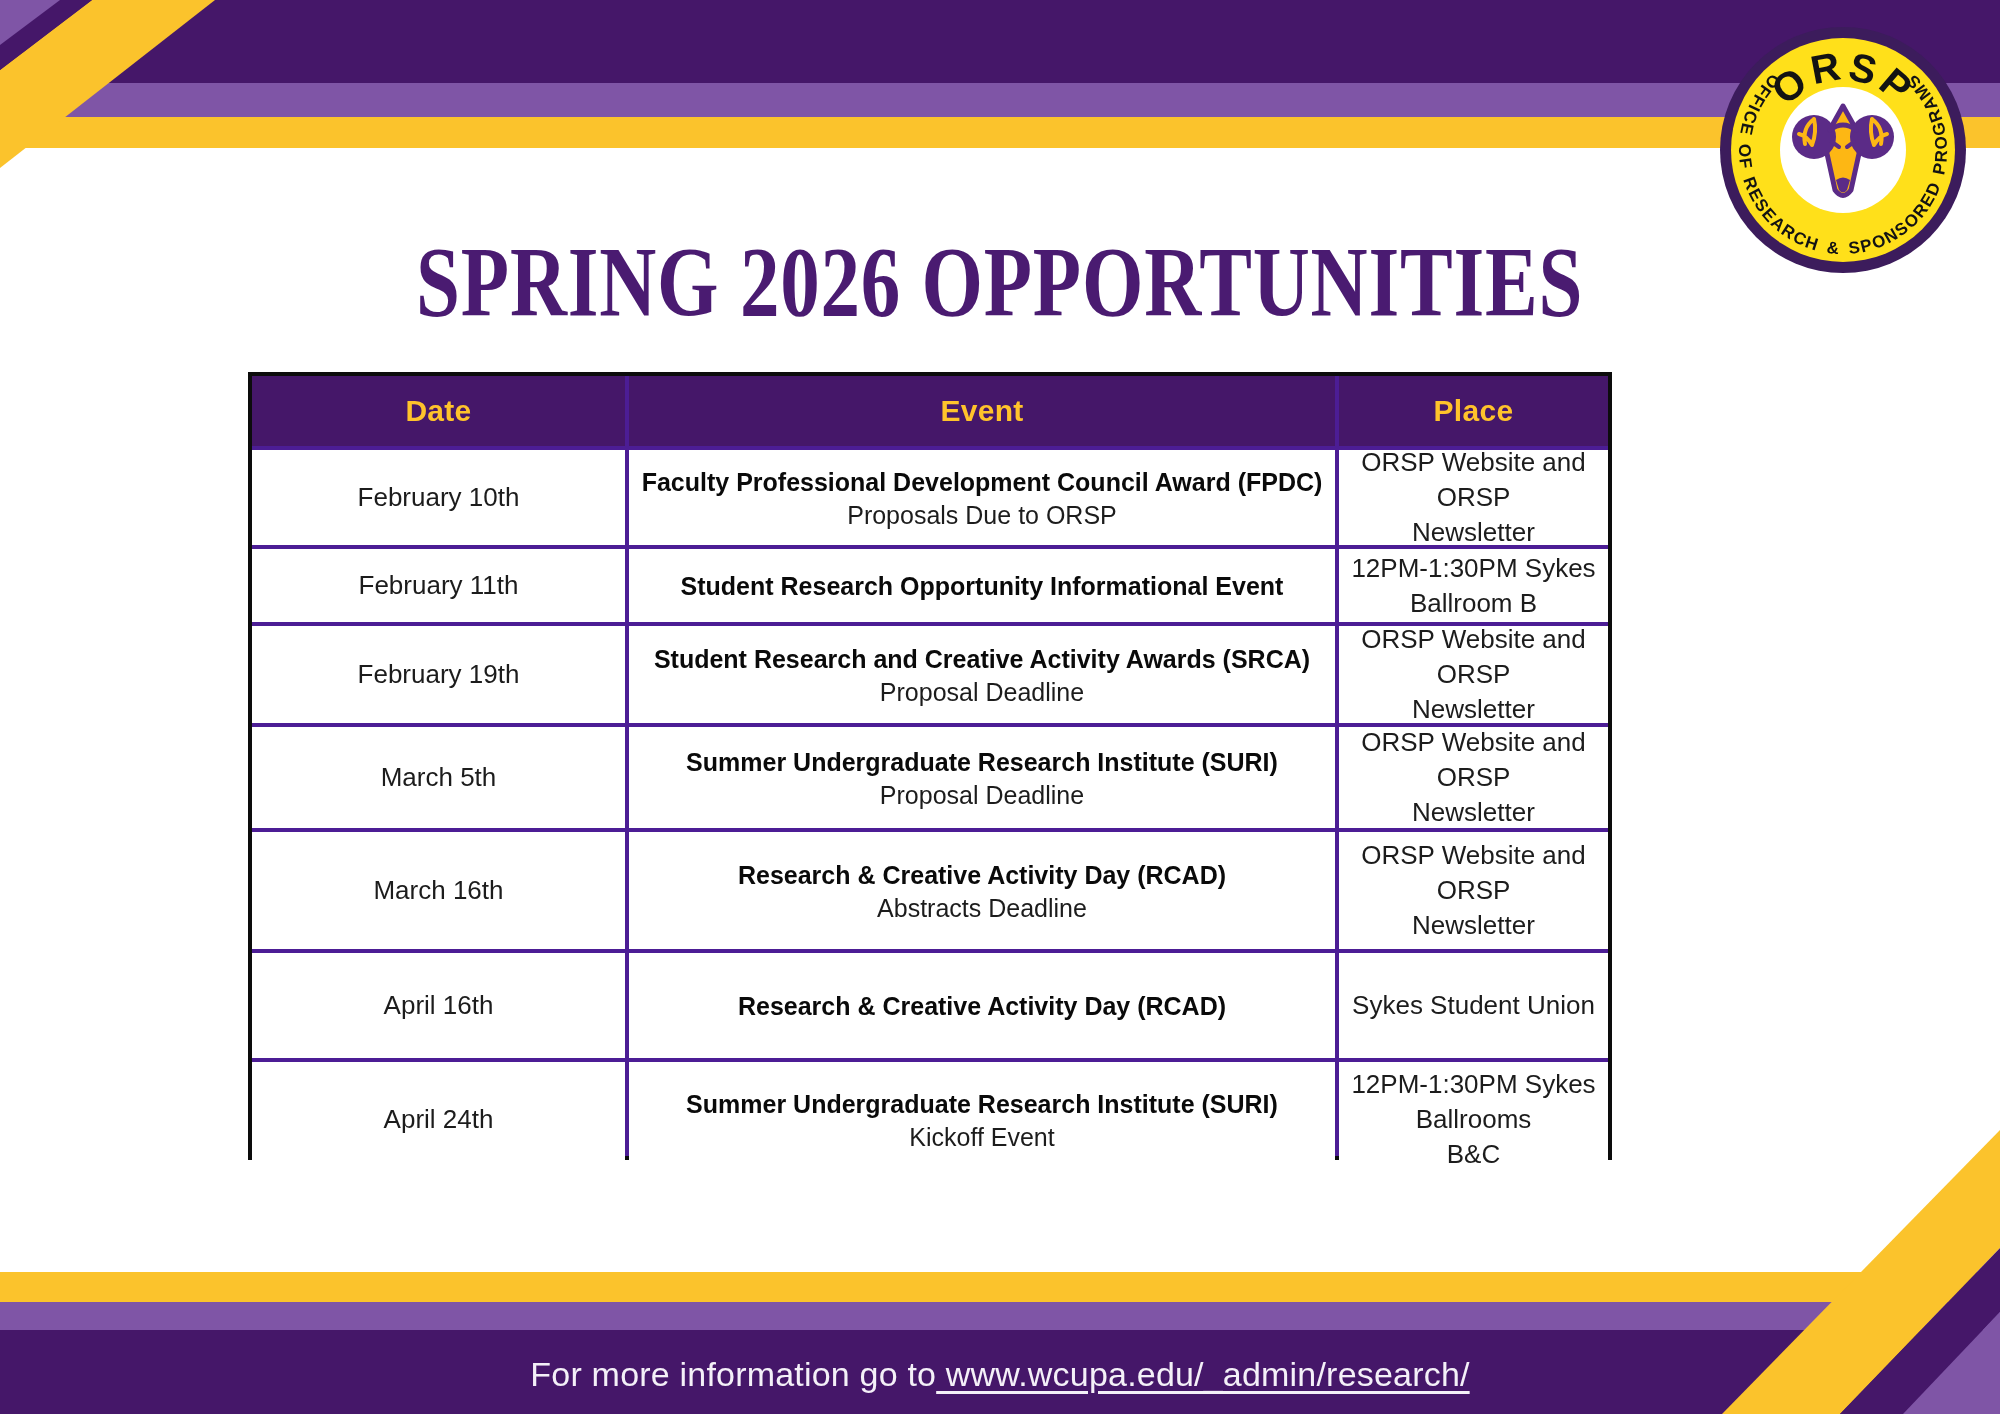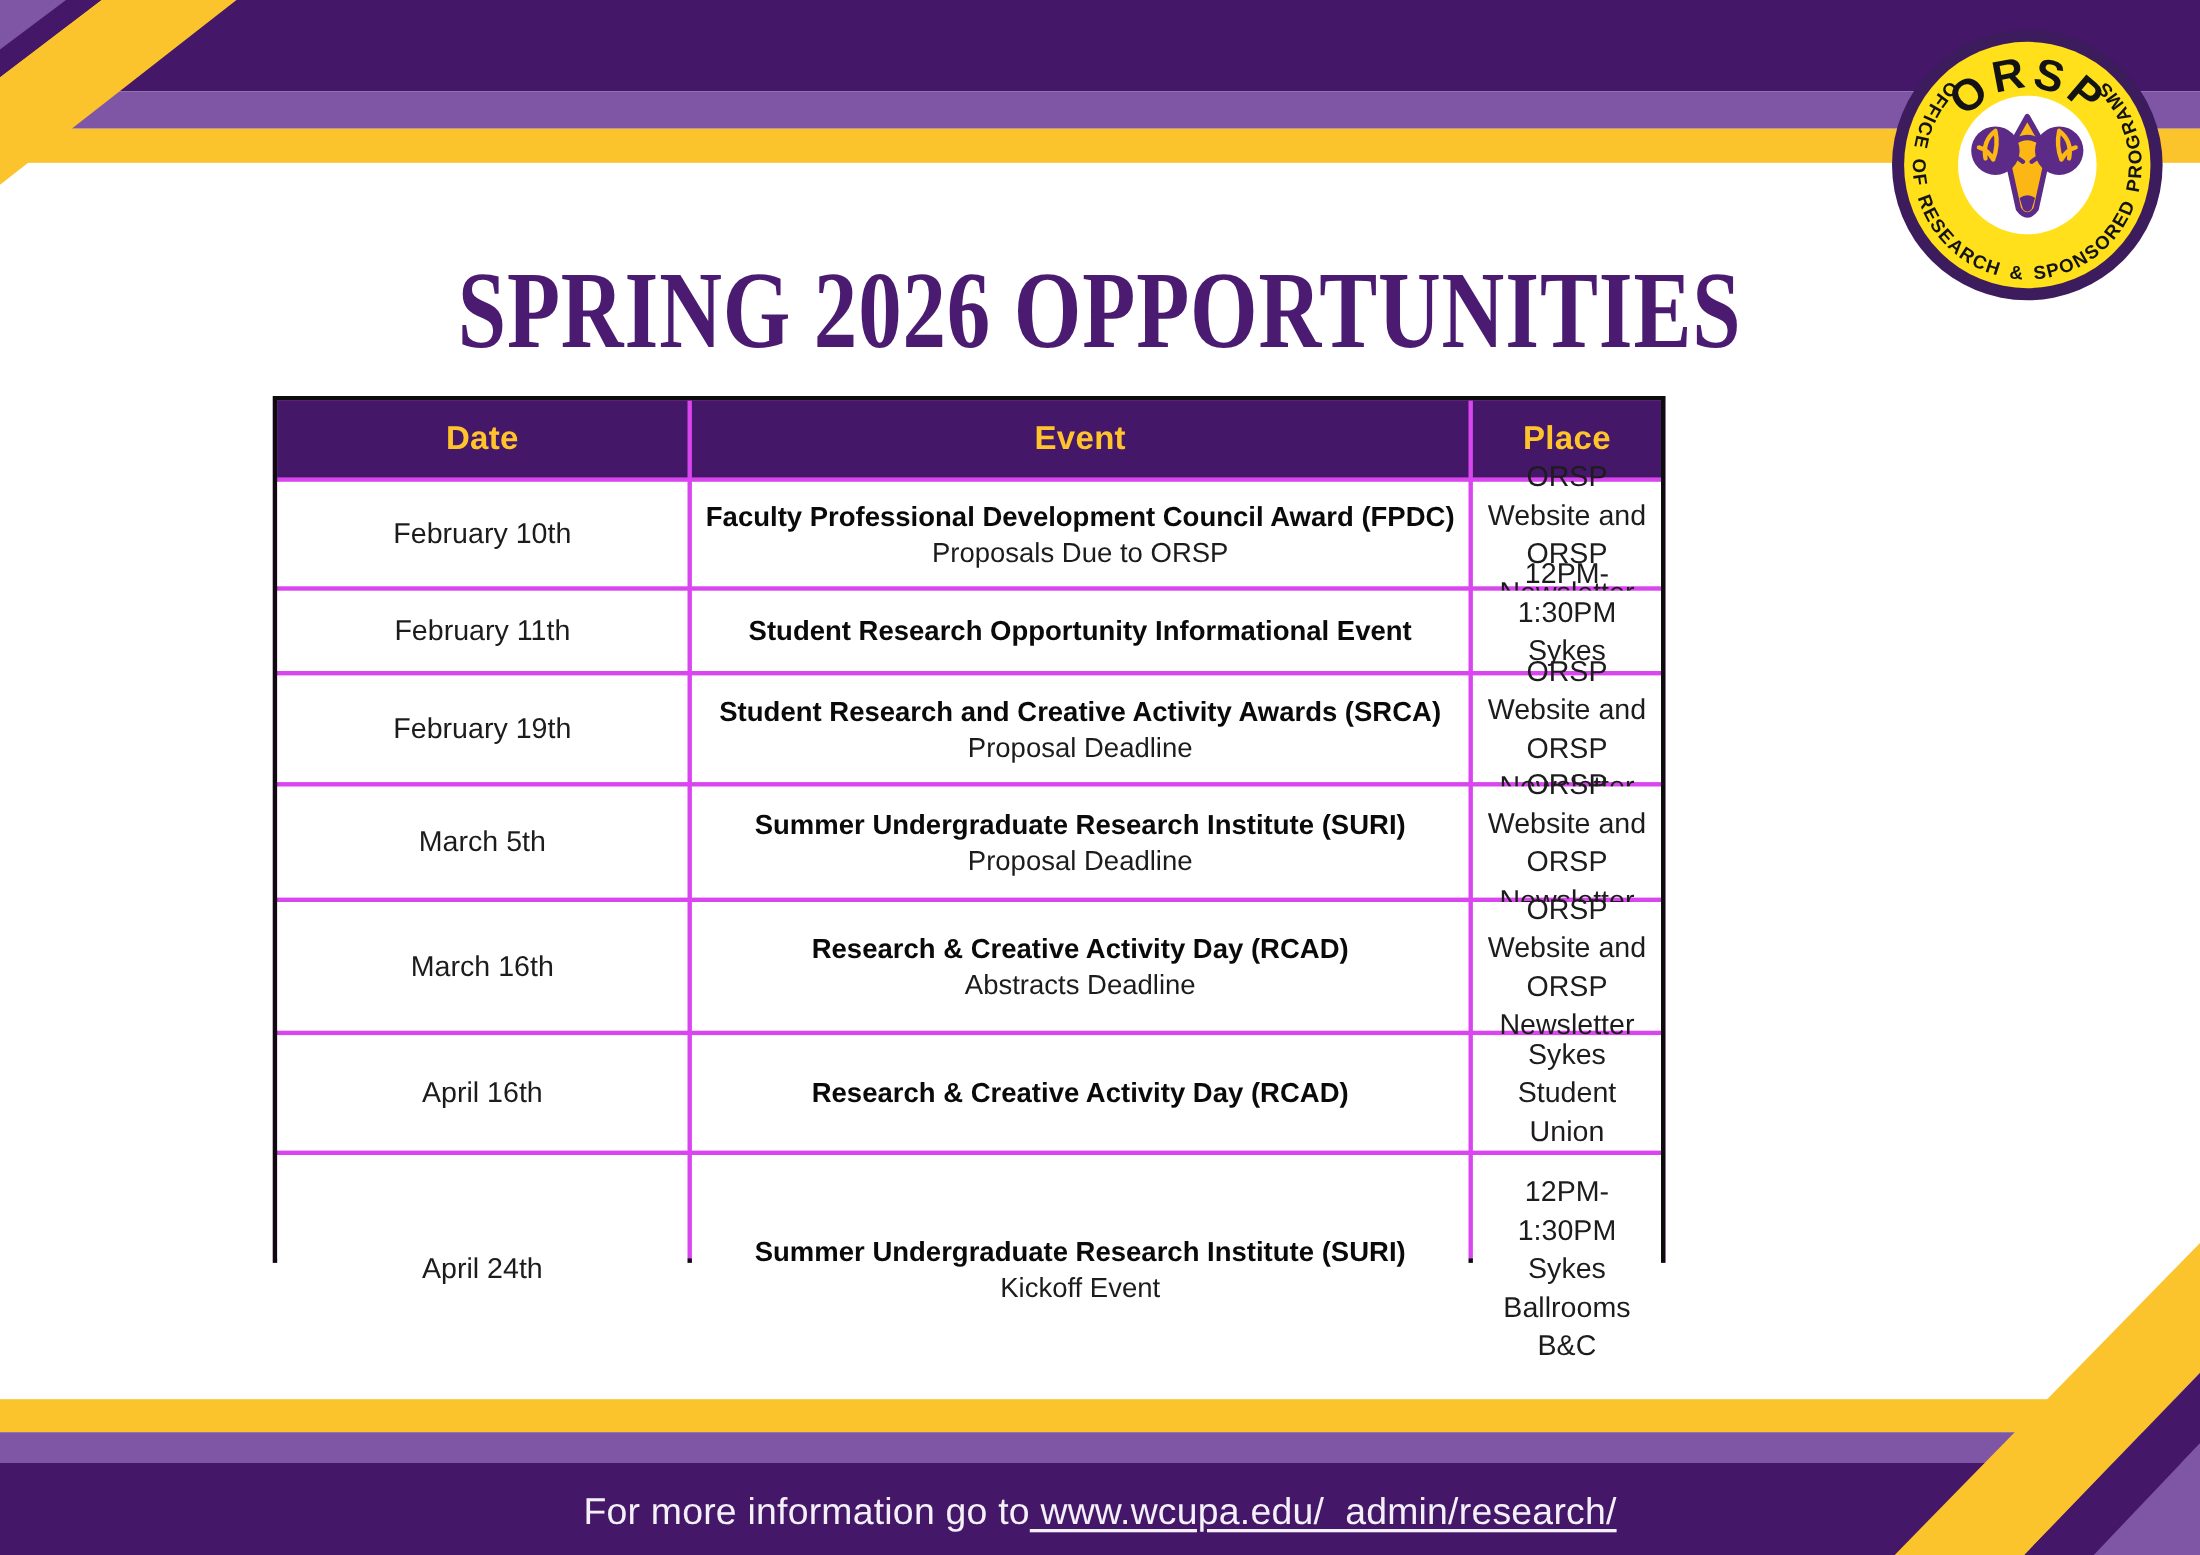--- a/index.html
+++ b/index.html
@@ -19,39 +19,39 @@
   }
   .title-wrap span{
     display:inline-block;transform:scaleX(.79);transform-origin:center;
     font-family:"Liberation Serif",serif;font-weight:bold;font-size:100px;
     line-height:100px;color:#4a1b71;letter-spacing:1px;
   }
   
   .logo{position:absolute;left:1718px;top:25px;width:250px;height:250px;}
   
   .etable{
-    position:absolute;left:248px;top:360px;width:1266px;height:788px;
-    box-sizing:border-box;border:4px solid #0c0c0c;background:#d946ef;
+    position:absolute;left:248px;top:372px;width:1364px;height:788px;
+    box-sizing:border-box;border:4px solid #0c0c0c;background:#4c1d95;
     display:grid;gap:4px;
     grid-template-columns:373px 706px 1fr;
     grid-template-rows:70px 95px 73px 97px 101px 117px 105px 1fr;
   }
   .trow{display:contents;}
   .cell{
     background:#ffffff;display:flex;flex-direction:column;
     align-items:center;justify-content:center;text-align:center;
   }
   .hcell{
     background:#451769;color:#ffc32b;font-weight:bold;font-size:30px;
     letter-spacing:.3px;
   }
   .date-cell{font-size:26px;color:#1c1c1c;}
   .event-title{font-size:25px;font-weight:bold;color:#0a0a0a;white-space:nowrap;line-height:34px;}
   .event-sub{font-size:25px;color:#1c1c1c;line-height:32px;}
-  .place-cell{font-size:26px;color:#1c1c1c;white-space:pre-line;line-height:35px;padding:16px 12px;}
+  .place-cell{font-size:26px;color:#1c1c1c;white-space:pre-line;line-height:35px;padding:5px 12px;}
   
   .footer-text{
     position:absolute;left:0;top:1330px;width:2000px;height:88px;
     display:flex;align-items:center;justify-content:center;
     color:#f4f0f8;font-size:34px;letter-spacing:.2px;
   }
   .footer-text .pre{white-space:pre;}
   .footer-link{white-space:pre;text-decoration:underline;text-underline-offset:5px;color:#f4f0f8;cursor:pointer;}
 </style>
 </head>

